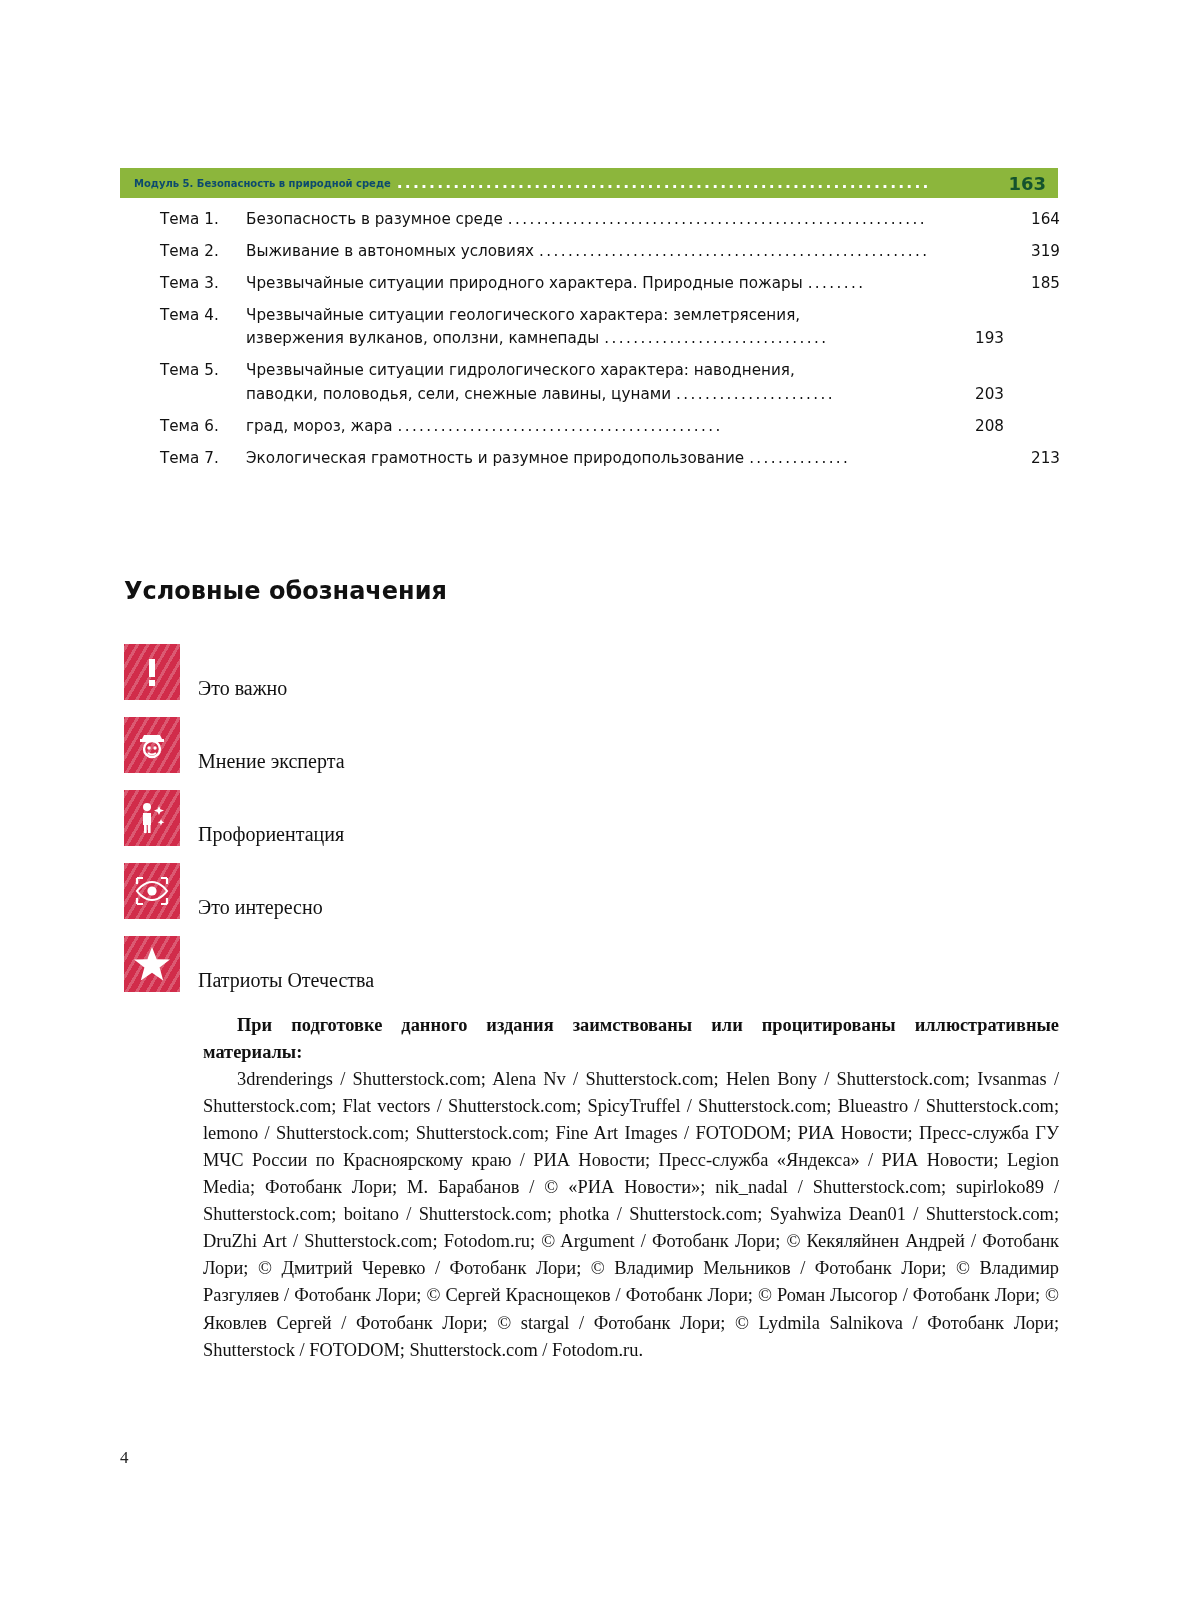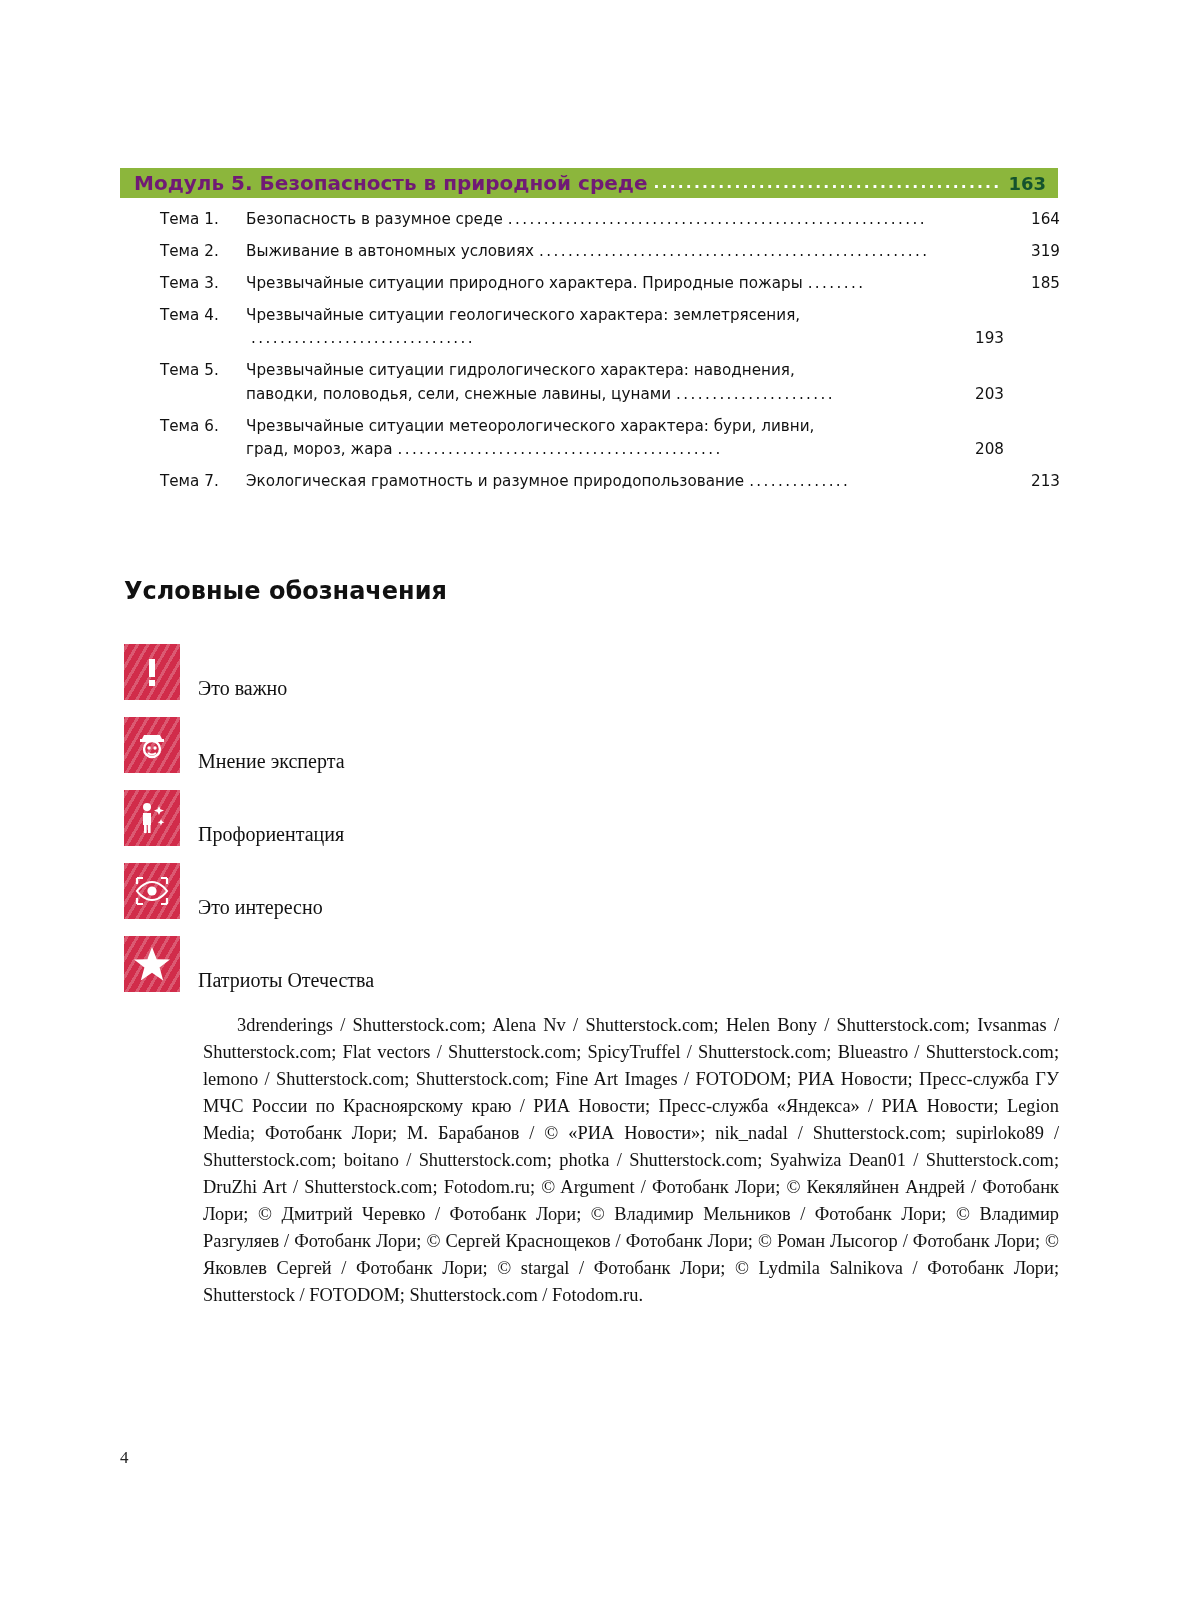--- a/index.html
+++ b/index.html
@@ -30,23 +30,23 @@
     width: 938px;
     height: 30px;
     background: #8cb63c;
     display: flex;
     align-items: center;
     box-sizing: border-box;
     padding: 0 12px 0 14px;
   }
   .module-bar .mb-title {
     font-family: "DejaVu Sans", sans-serif;
-    font-size: 20px;
-    font-weight: bold;
-    color: #701a75;
+    font-size: 10px;
+    font-weight: bold;
+    color: #0c4a6e;
     white-space: nowrap;
   }
   .module-bar .mb-dots {
     flex: 1;
     overflow: hidden;
     white-space: nowrap;
     font-family: "DejaVu Sans", sans-serif;
     font-size: 15.5px;
     font-weight: bold;
     color: #ffffff;
@@ -252,20 +252,21 @@
       <span class="t-page">185</span>
     </div>
 
     <div class="toc-row">
       <span class="t-label">Тема 4.</span>
       <span class="t-body">
         <span class="t-line">
           <span class="t-text">Чрезвычайные ситуации геологического характера: землетрясения,</span>
         </span>
         <span class="t-second">
+          <span class="t-text">извержения вулканов, оползни, камнепады</span>
           <span class="t-dots">...............................</span>
           <span class="t-page">193</span>
         </span>
       </span>
       <span class="t-spacer-page"></span>
     </div>
 
     <div class="toc-row">
       <span class="t-label">Тема 5.</span>
       <span class="t-body">
@@ -277,23 +278,20 @@
           <span class="t-dots">......................</span>
           <span class="t-page">203</span>
         </span>
       </span>
       <span class="t-spacer-page"></span>
     </div>
 
     <div class="toc-row">
       <span class="t-label">Тема 6.</span>
       <span class="t-body">
-        <span class="t-line">
-          <span class="t-text">Чрезвычайные ситуации метеорологического характера: бури, ливни,</span>
-        </span>
         <span class="t-second">
           <span class="t-text">град, мороз, жара</span>
           <span class="t-dots">.............................................</span>
           <span class="t-page">208</span>
         </span>
       </span>
       <span class="t-spacer-page"></span>
     </div>
 
     <div class="toc-row">
@@ -375,18 +373,19 @@
         <svg width="40" height="40" viewBox="0 0 40 40">
           <path d="M20 3 L24.7 15.2 L38 15.6 L27.6 23.6 L31.2 36.4 L20 28.8 L8.8 36.4 L12.4 23.6 L2 15.6 L15.3 15.2 z" fill="#ffffff"></path>
         </svg>
       </span>
       <span class="legend-label">Патриоты Отечества</span>
     </div>
 
   </div>
 
   <div class="credits">
+    <span class="c-lead">При подготовке данного издания заимствованы или процитированы иллюстративные материалы:</span>
     <span class="c-body">3drenderings / Shutterstock.com; Alena Nv / Shutterstock.com; Helen Bony / Shutterstock.com; Ivsanmas / Shutterstock.com; Flat vectors / Shutterstock.com; SpicyTruffel / Shutterstock.com; Blueastro / Shutterstock.com; lemono / Shutterstock.com; Shutterstock.com; Fine Art Images / FOTODOM; РИА Новости; Пресс-служба ГУ МЧС России по Красноярскому краю / РИА Новости; Пресс-служба «Яндекса» / РИА Новости; Legion Media; Фотобанк Лори; М. Барабанов / © «РИА Новости»; nik_nadal / Shutterstock.com; supirloko89 / Shutterstock.com; boitano / Shutterstock.com; photka / Shutterstock.com; Syahwiza Dean01 / Shutterstock.com; DruZhi Art / Shutterstock.com; Fotodom.ru; © Argument / Фотобанк Лори; © Кекяляйнен Андрей / Фотобанк Лори; © Дмитрий Черевко / Фотобанк Лори; © Владимир Мельников / Фотобанк Лори; © Владимир Разгуляев / Фотобанк Лори; © Сергей Краснощеков / Фотобанк Лори; © Роман Лысогор / Фотобанк Лори; © Яковлев Сергей / Фотобанк Лори; © stargal / Фотобанк Лори; © Lydmila Salnikova / Фотобанк Лори; Shutterstock / FOTODOM; Shutterstock.com / Fotodom.ru.</span>
   </div>
 
   <div class="folio">4</div>
 
 </div>
 
 </body></html>

